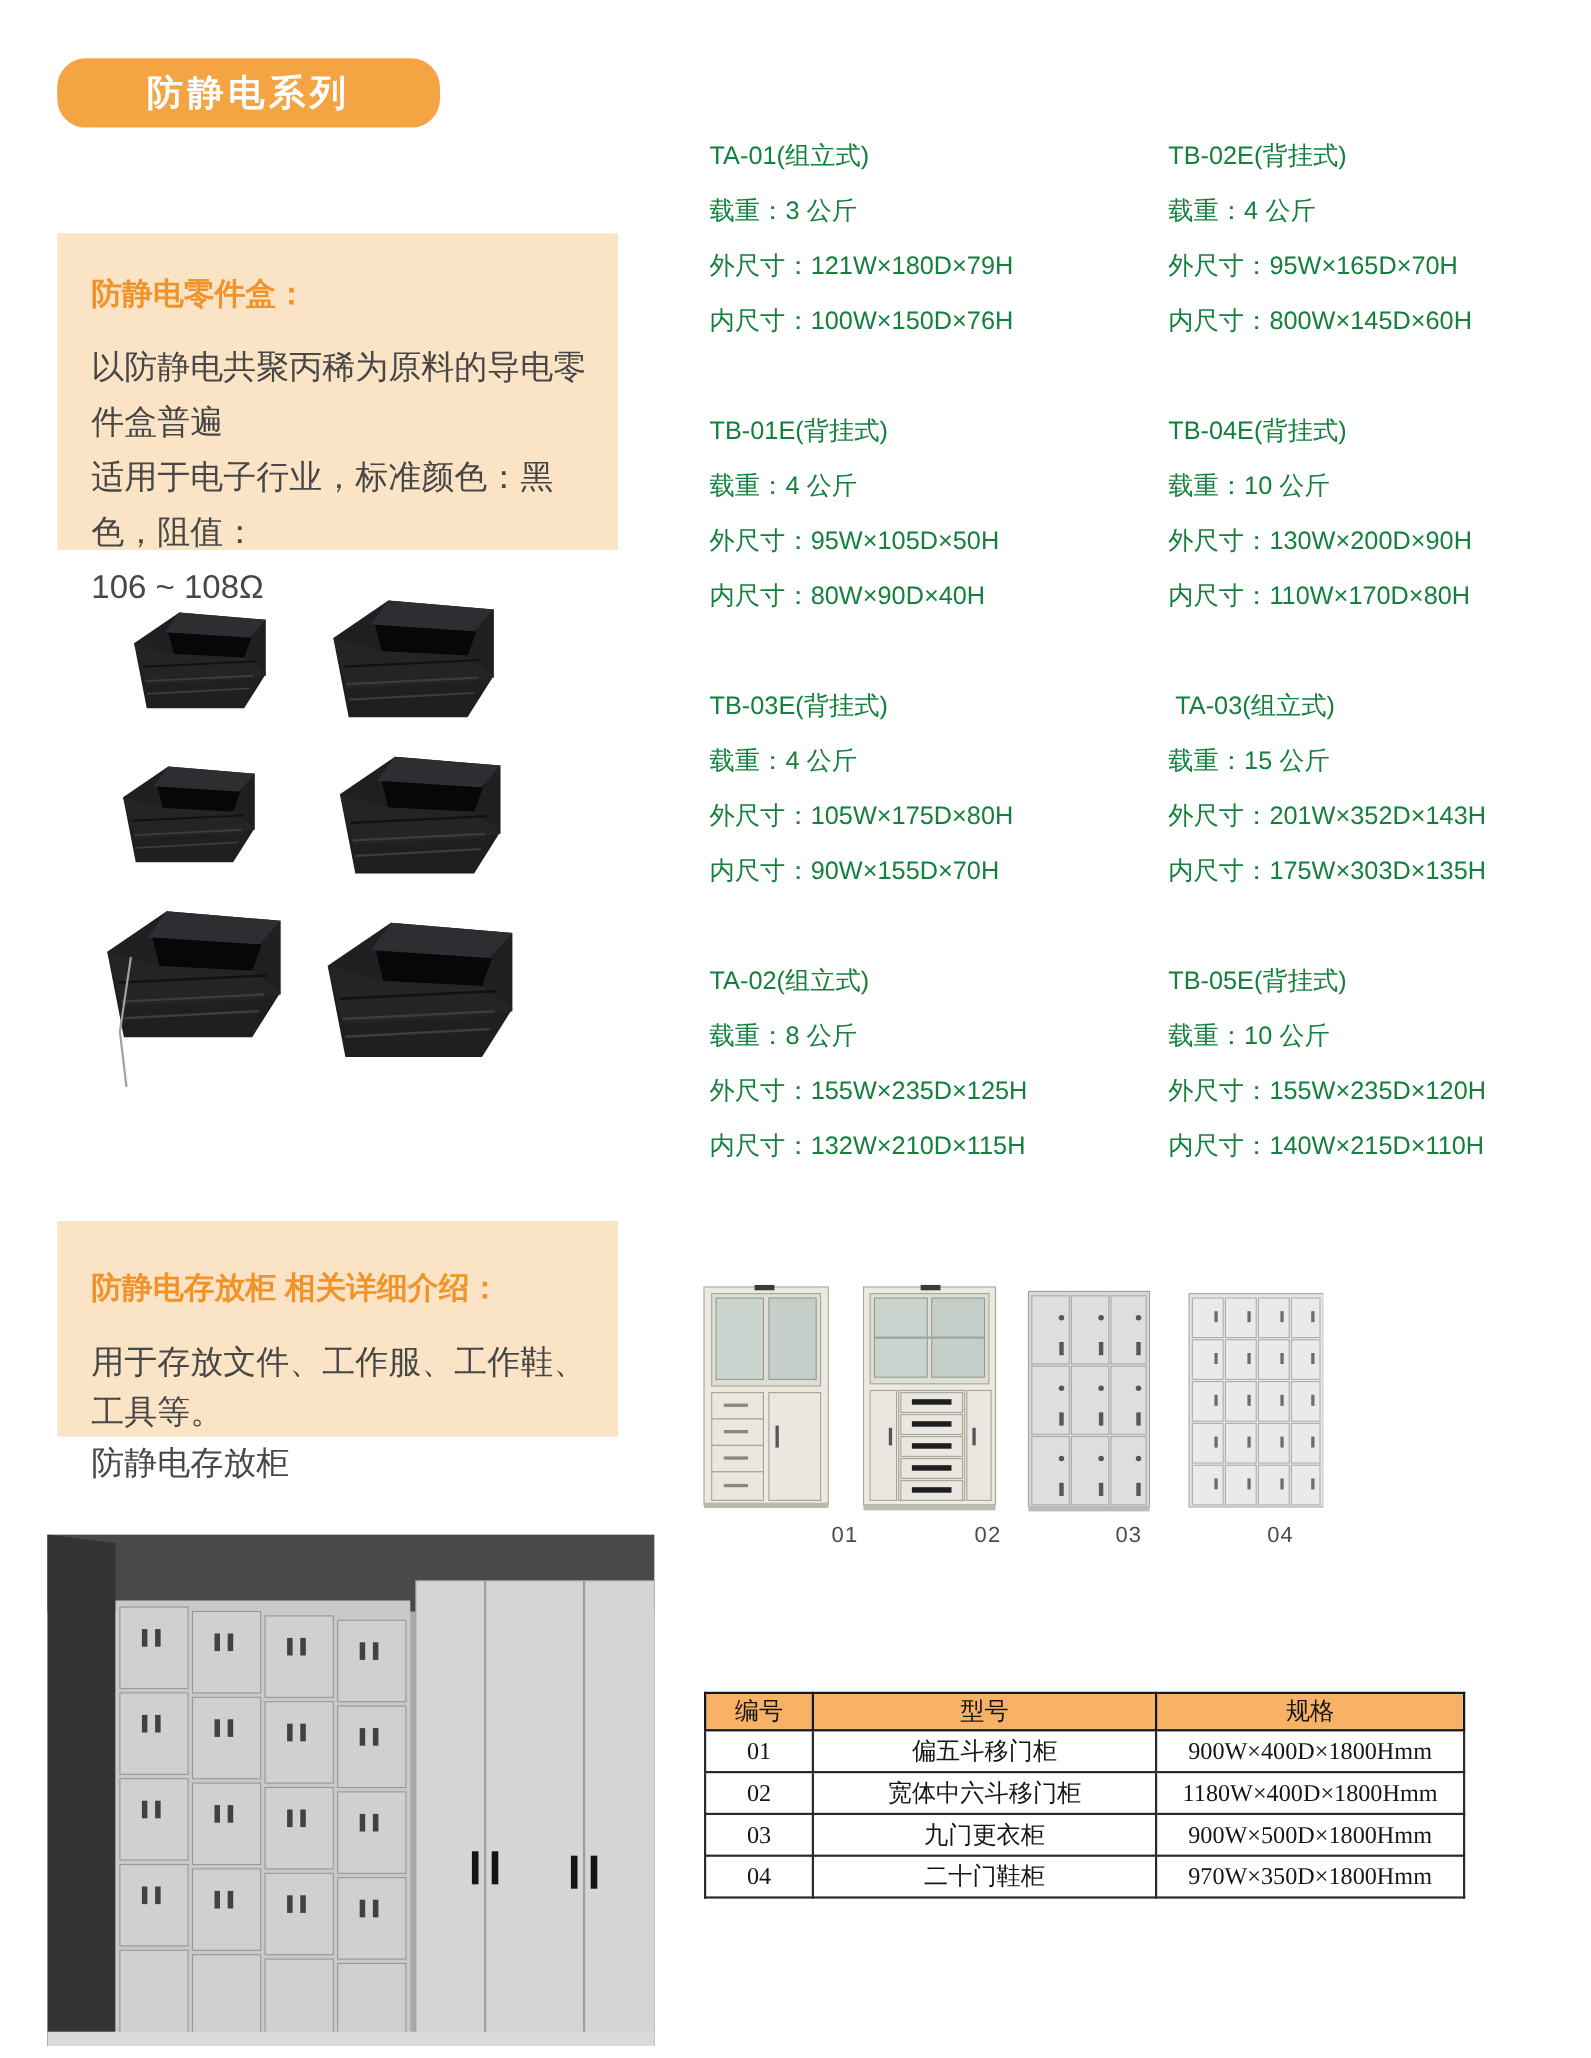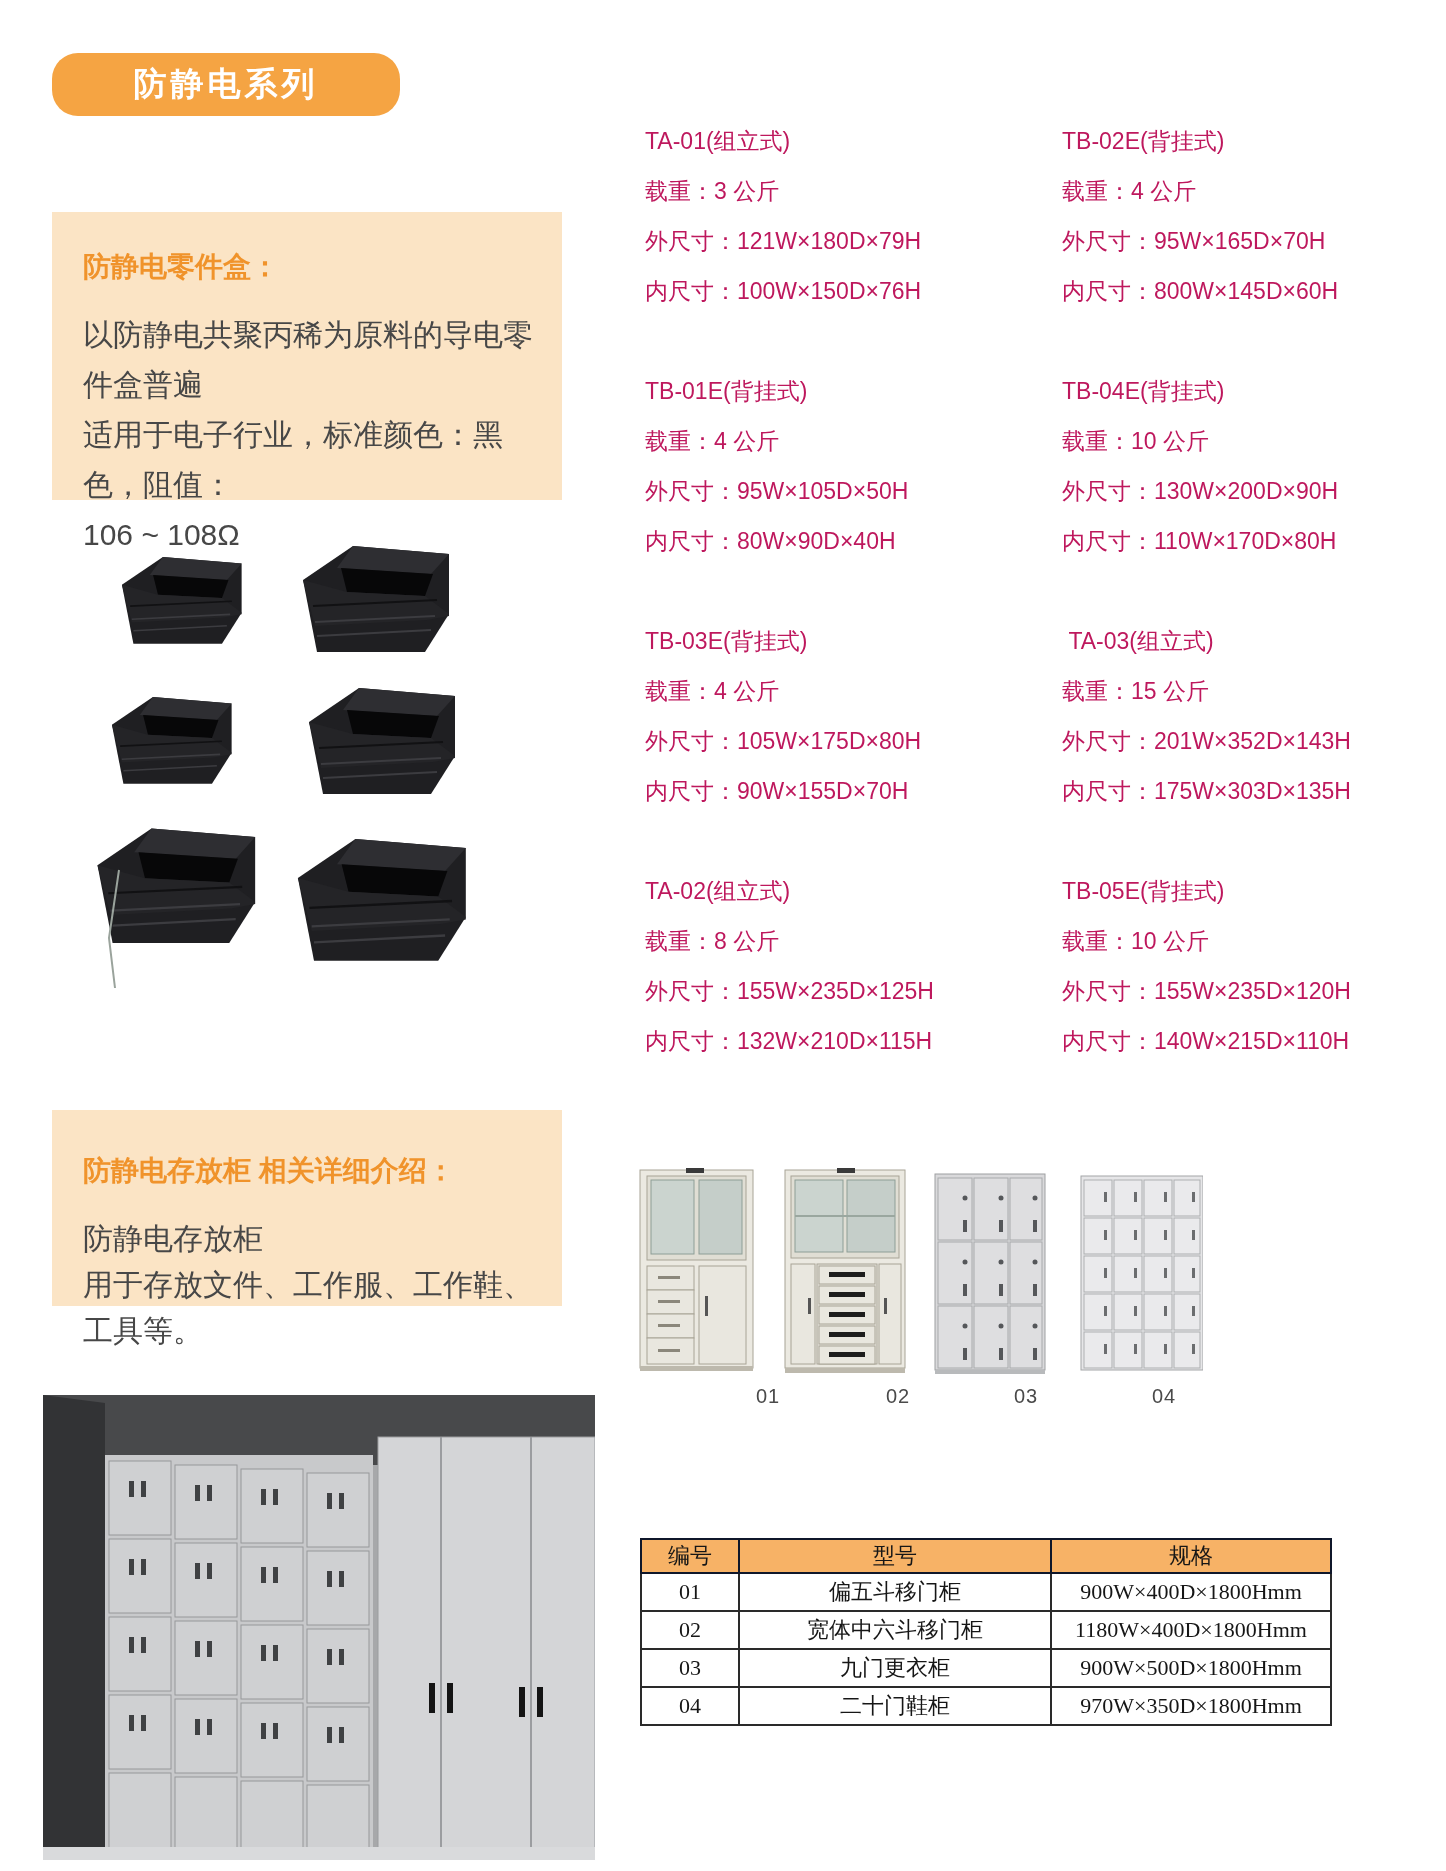--- a/index.html
+++ b/index.html
@@ -27,21 +27,21 @@
   .panel .pbody{
     margin:24px 0 0 31px;color:#474747;font-size:30px;line-height:50px;
   }
   .panel2 .pbody{line-height:46px;margin-top:26px;}
   
   .products{
     position:absolute;left:645px;top:116px;width:720px;
     display:grid;grid-template-columns:417px 1fr;grid-auto-rows:250px;
   }
   .product div{
-    font-size:23px;line-height:50px;color:#be185d;white-space:pre-wrap;
+    font-size:23px;line-height:50px;color:#15803d;white-space:pre-wrap;
   }
   
   .cabs{position:absolute;left:638px;top:1168px;}
   .cab-label{
     position:absolute;top:1385px;font-size:20px;color:#4a4a4a;letter-spacing:1px;
   }
   .cl0{left:756px;}.cl1{left:886px;}.cl2{left:1014px;}.cl3{left:1152px;}
   
   table.spec{
     position:absolute;left:640px;top:1538px;width:690px;
@@ -143,22 +143,22 @@
     <div>TB-05E(背挂式)</div>
     <div>载重：10 公斤</div>
     <div>外尺寸：155W×235D×120H</div>
     <div>内尺寸：140W×215D×110H</div>
   </div>
 </div>
 
 <div class="panel panel2">
   <div class="ptitle">防静电存放柜 相关详细介绍：</div>
   <div class="pbody">
+    <div>用于存放文件、工作服、工作鞋、工具等。</div>
     <div>防静电存放柜</div>
-    <div>用于存放文件、工作服、工作鞋、工具等。</div>
   </div>
 </div>
 
 <svg class="cabs" width="565" height="215" viewBox="0 0 565 215">
 
   <g>
     <rect x="2" y="2" width="113" height="198" fill="#EBE9E1" stroke="#A8A496"></rect>
     <rect x="48" y="0" width="18" height="5" fill="#3a3a3a"></rect>
     <rect x="9" y="8" width="99" height="84" fill="#E0DED4" stroke="#A8A496"></rect>
     <rect x="13" y="12" width="43" height="74" fill="#CBD4CF" stroke="#8D9E96"></rect>

